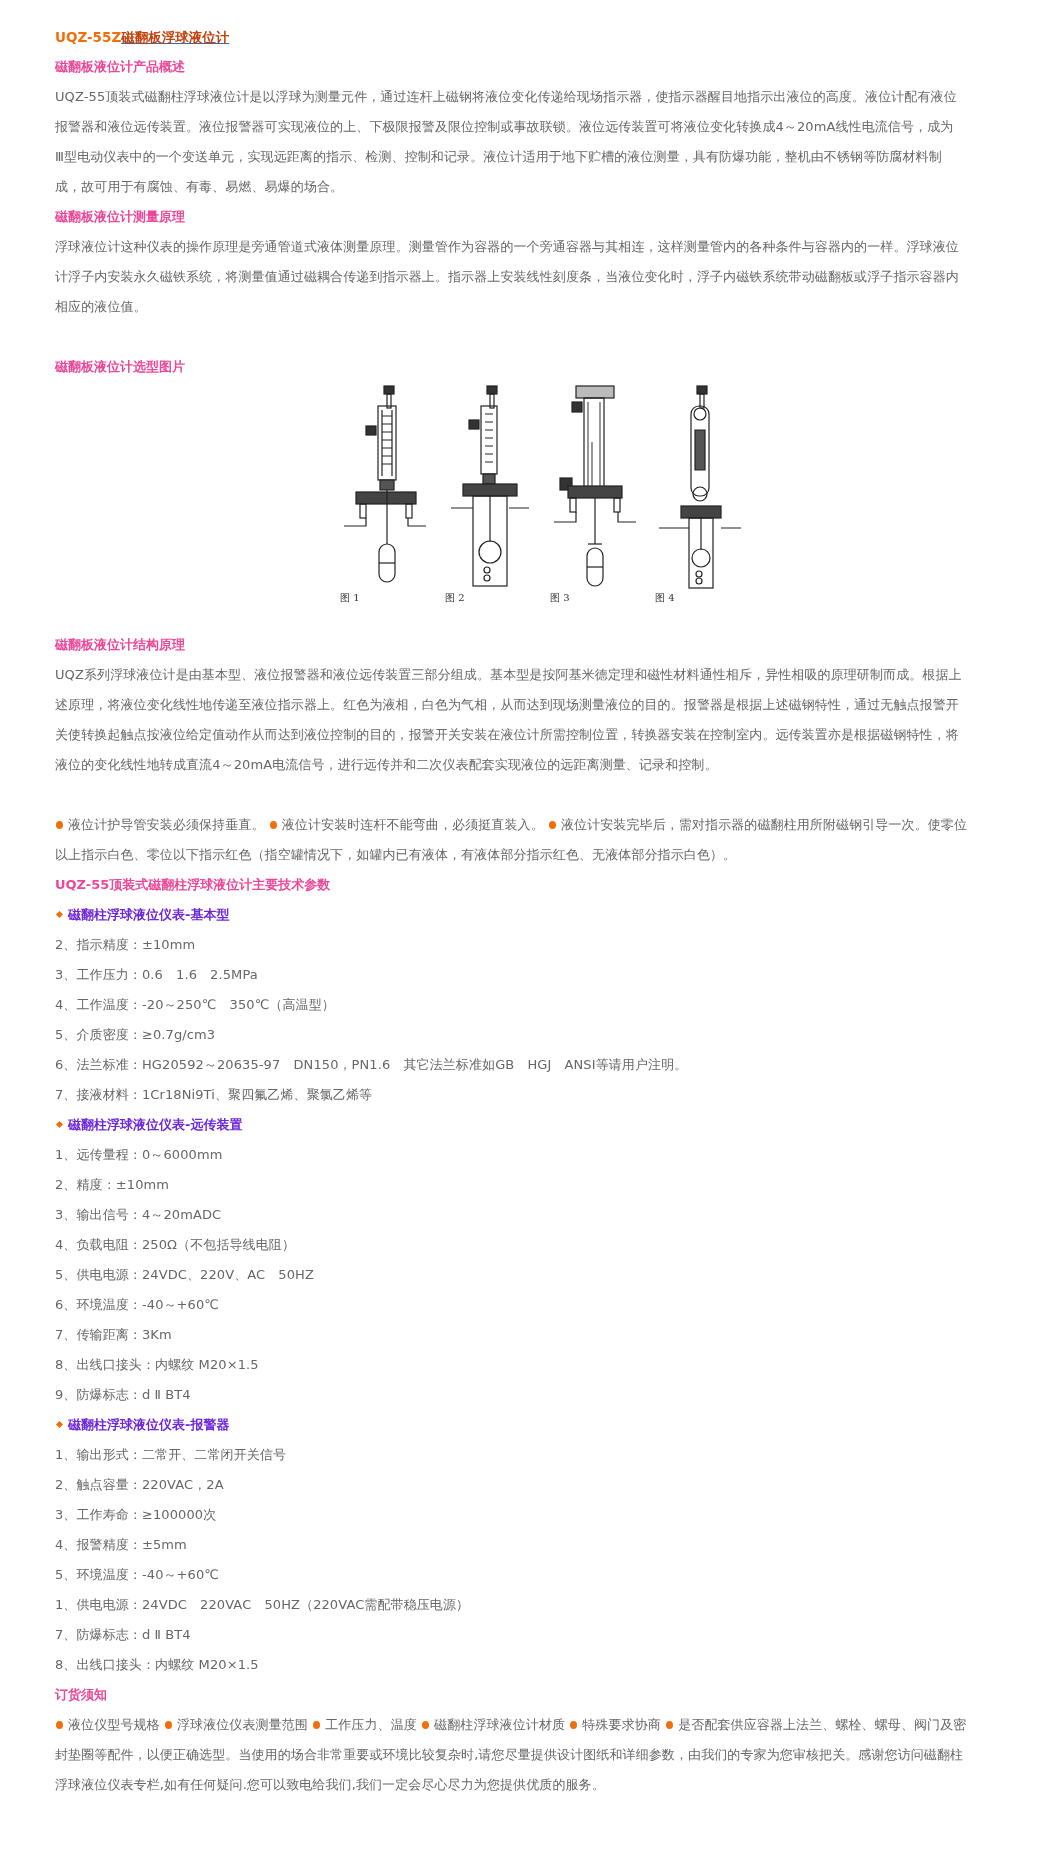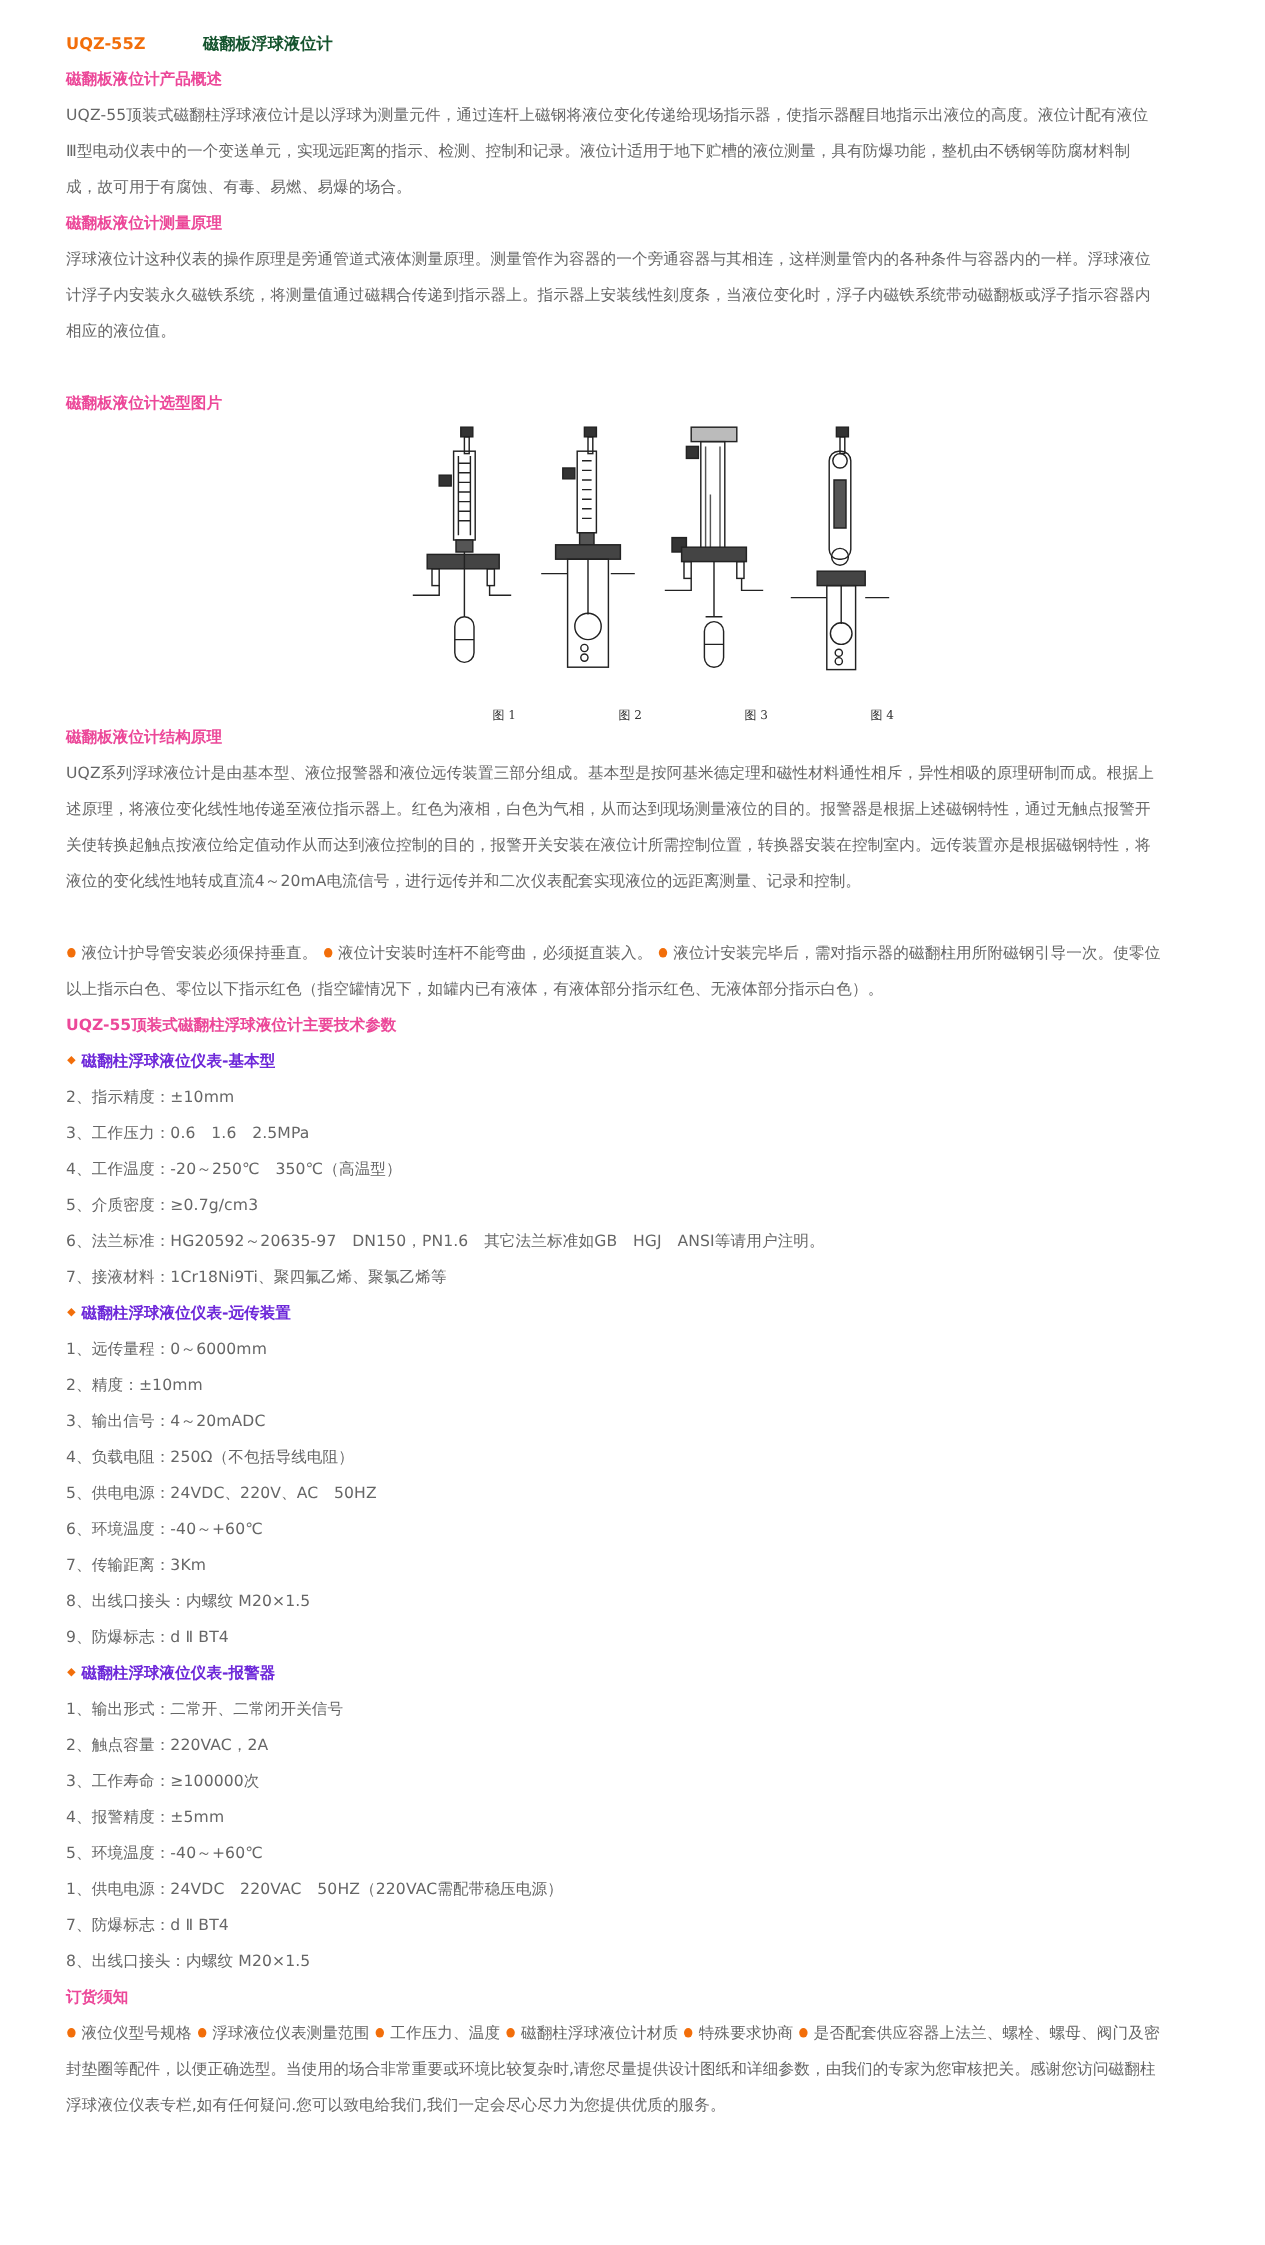--- a/index.html
+++ b/index.html
@@ -27,24 +27,24 @@
     letter-spacing: 0.1px;
   }
   .h-main {
     font-size: 13.5px;
     font-weight: bold;
     color: #f26e0a;
     line-height: 30px;
     height: 30px;
   }
   .h-main .link {
-    color: #14532d;
+    color: #c2410c;
+    text-decoration: underline;
     text-decoration-color: #2a6bc2;
     cursor: pointer;
-    margin-left: 48px;
   }
   .h-sec {
     font-size: 13px;
     font-weight: bold;
     color: #ec4899;
     line-height: 30px;
     height: 30px;
   }
   .h-sub {
     font-size: 13px;
@@ -88,38 +88,39 @@
     text-align: center;
   }
   .fig svg {
     display: block;
     margin: 0 auto;
   }
   .fig-cap {
     position: absolute;
     left: 0;
     right: 0;
-    top: 237px;
+    top: 209px;
     font-family: "DejaVu Serif", "Liberation Serif", serif;
     font-size: 10px;
     color: #333;
-    text-align: right;
+    text-align: left;
   }
 </style>
 </head>
 <body>
 
 <div class="page">
 
   <div class="h-main">
     <span>UQZ-55Z</span><span class="link">磁翻板浮球液位计</span>
   </div>
 
   <div class="h-sec">磁翻板液位计产品概述</div>
   <div class="line">UQZ-55顶装式磁翻柱浮球液位计是以浮球为测量元件，通过连杆上磁钢将液位变化传递给现场指示器，使指示器醒目地指示出液位的高度。液位计配有液位</div>
+  <div class="line">报警器和液位远传装置。液位报警器可实现液位的上、下极限报警及限位控制或事故联锁。液位远传装置可将液位变化转换成4～20mA线性电流信号，成为</div>
   <div class="line">Ⅲ型电动仪表中的一个变送单元，实现远距离的指示、检测、控制和记录。液位计适用于地下贮槽的液位测量，具有防爆功能，整机由不锈钢等防腐材料制</div>
   <div class="line">成，故可用于有腐蚀、有毒、易燃、易爆的场合。</div>
 
   <div class="h-sec">磁翻板液位计测量原理</div>
   <div class="line">浮球液位计这种仪表的操作原理是旁通管道式液体测量原理。测量管作为容器的一个旁通容器与其相连，这样测量管内的各种条件与容器内的一样。浮球液位</div>
   <div class="line">计浮子内安装永久磁铁系统，将测量值通过磁耦合传递到指示器上。指示器上安装线性刻度条，当液位变化时，浮子内磁铁系统带动磁翻板或浮子指示容器内</div>
   <div class="line">相应的液位值。</div>
 
   <div class="gap"></div>
 

